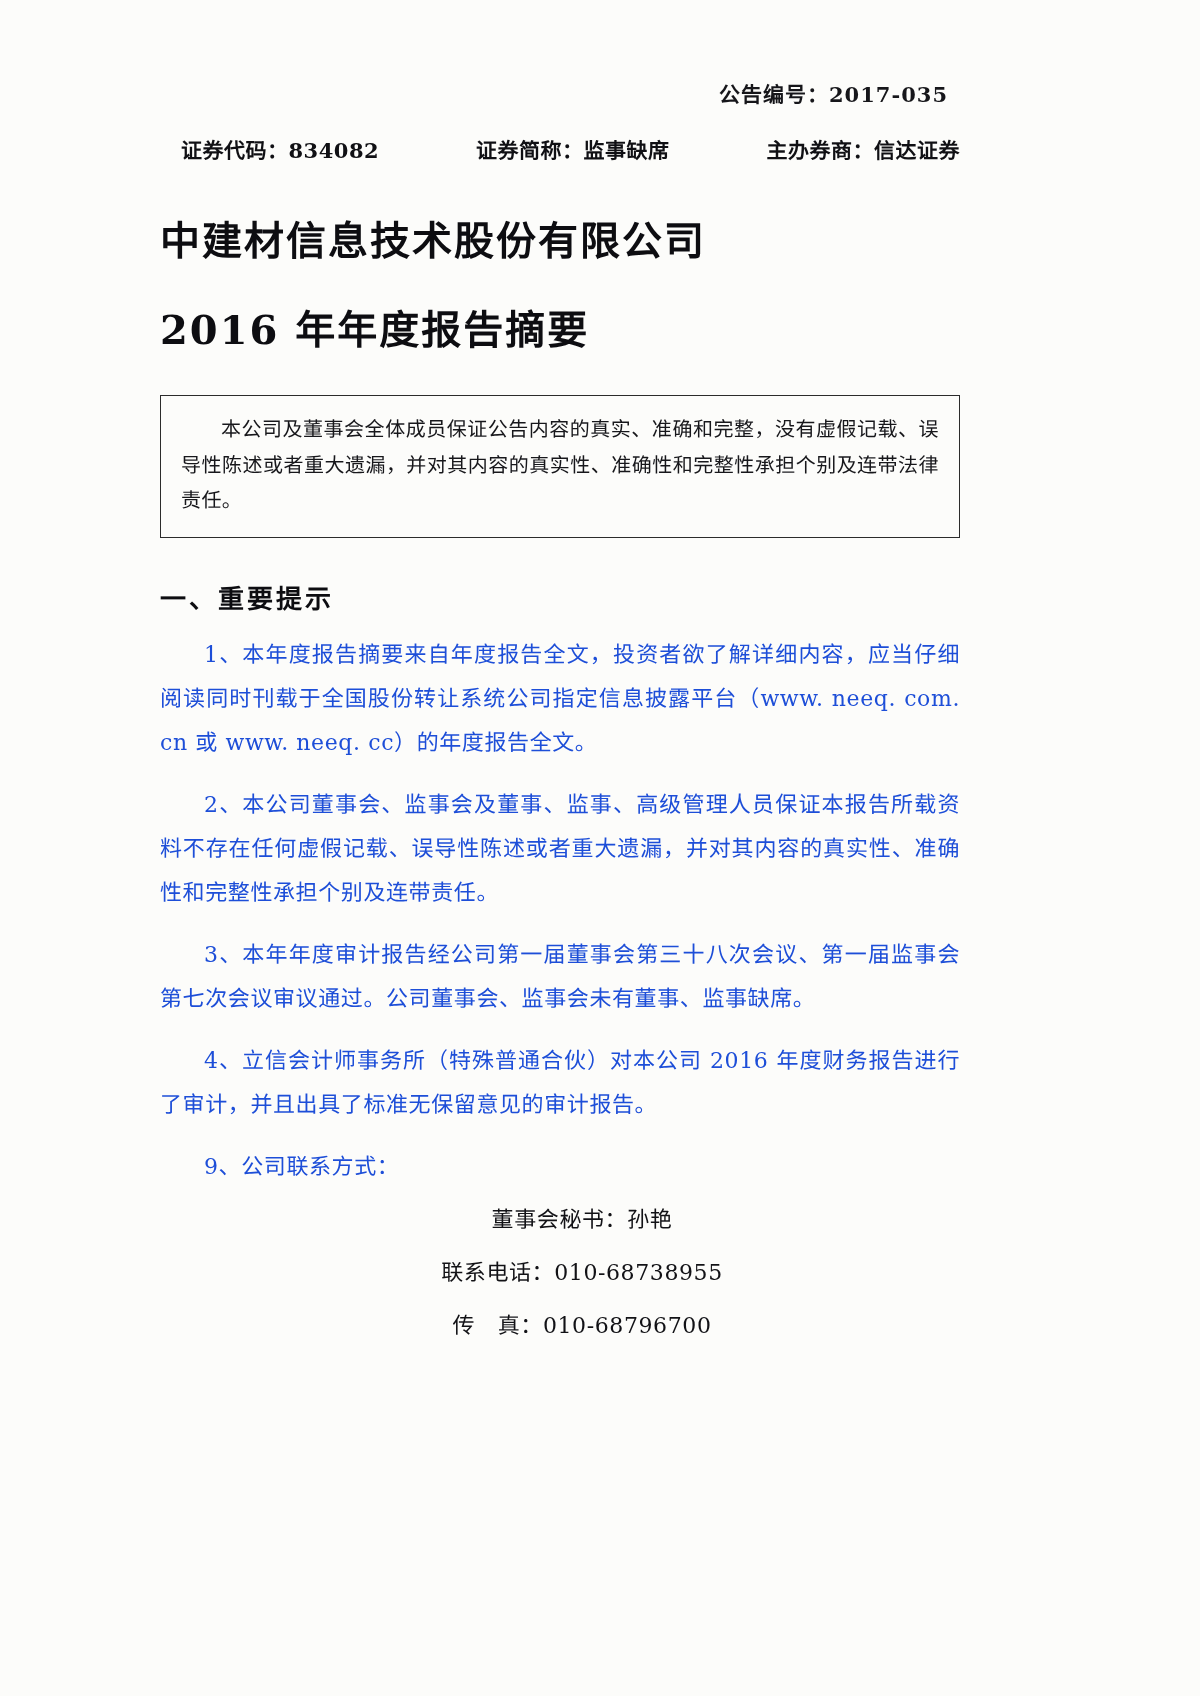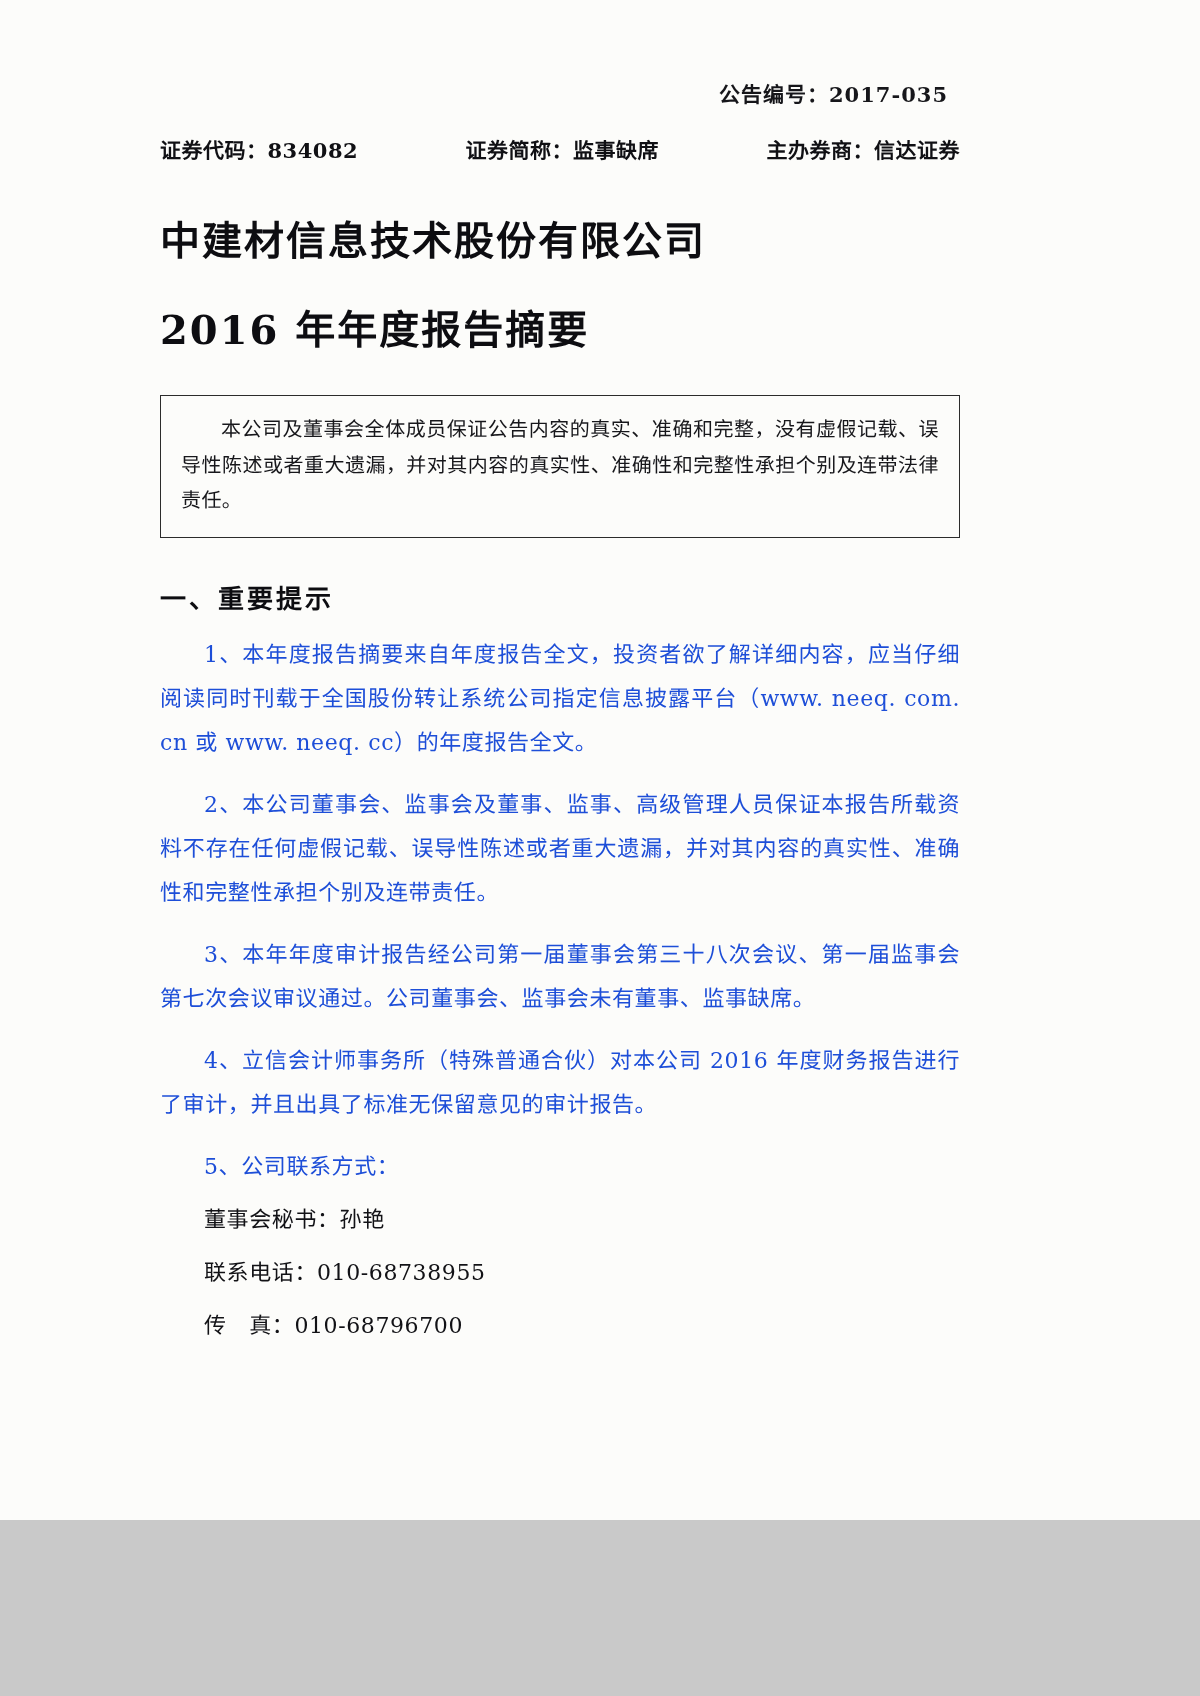--- a/index.html
+++ b/index.html
@@ -7,21 +7,21 @@
     margin: 0;
     padding: 0;
     background: #c9c9c9;
   }
   body {
     font-family: "DejaVu Serif", "Liberation Serif", serif;
   }
   .page {
     position: relative;
     width: 1200px;
-    height: 1520px;
+    height: 1696px;
     margin: 0 auto;
     background: #fdfdfb;
     box-sizing: border-box;
     overflow: hidden;
   }
   .sheet {
     position: absolute;
     left: 0; top: 0;
     width: 1200px;
     height: 1696px;
@@ -44,20 +44,21 @@
   }
   .code-row {
     display: flex;
     justify-content: space-between;
     align-items: baseline;
     margin-top: 26px;
     font-size: 21px;
     font-weight: 700;
     color: #101014;
     letter-spacing: 0.5px;
+    margin-left: 21px;
   }
   .code-row > div {
     white-space: nowrap;
   }
   .doc-title {
     text-align: left;
     font-size: 40px;
     font-weight: 700;
     color: #0d0d11;
     letter-spacing: 2px;
@@ -97,20 +98,21 @@
     text-indent: 2em;
     letter-spacing: 0.6px;
   }
   .contact-line {
     margin-top: 10px;
     font-size: 22px;
     line-height: 1.95;
     color: #121216;
     text-indent: 2em;
     letter-spacing: 0.6px;
+    text-align: center;
   }
 </style>
 </head>
 <body>
 
 <div class="page">
   <div class="sheet">
     <div class="content">
 
       <div class="announce-no">公告编号：2017-035</div>
@@ -133,21 +135,21 @@
       <div class="section-head">一、重要提示</div>
 
       <div class="para">1、本年度报告摘要来自年度报告全文，投资者欲了解详细内容，应当仔细阅读同时刊载于全国股份转让系统公司指定信息披露平台（www. neeq. com. cn 或 www. neeq. cc）的年度报告全文。</div>
 
       <div class="para">2、本公司董事会、监事会及董事、监事、高级管理人员保证本报告所载资料不存在任何虚假记载、误导性陈述或者重大遗漏，并对其内容的真实性、准确性和完整性承担个别及连带责任。</div>
 
       <div class="para">3、本年年度审计报告经公司第一届董事会第三十八次会议、第一届监事会第七次会议审议通过。公司董事会、监事会未有董事、监事缺席。</div>
 
       <div class="para">4、立信会计师事务所（特殊普通合伙）对本公司 2016 年度财务报告进行了审计，并且出具了标准无保留意见的审计报告。</div>
 
-      <div class="para">5、公司联系方式：</div>
+      <div class="para">9、公司联系方式：</div>
 
       <div class="contact-line">董事会秘书：孙艳</div>
 
       <div class="contact-line">联系电话：010-68738955</div>
 
       <div class="contact-line">传　真：010-68796700</div>
 
     </div>
   </div>
 </div>

